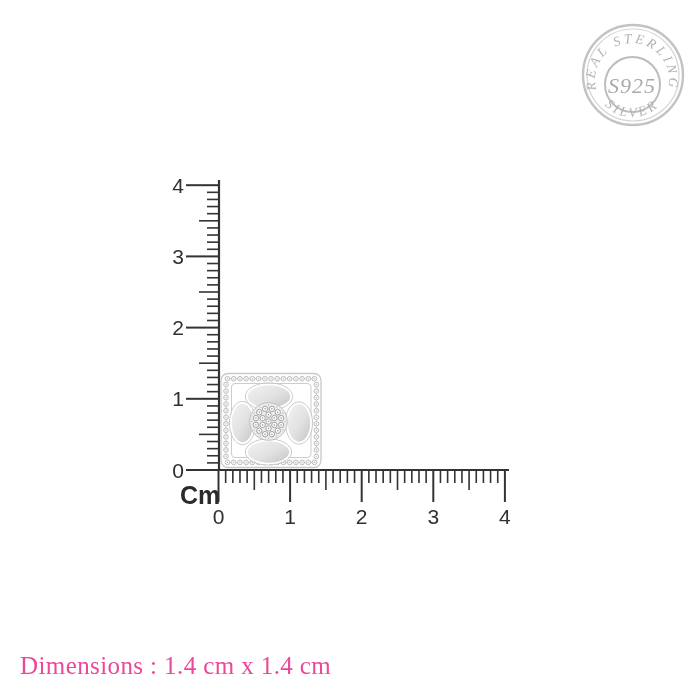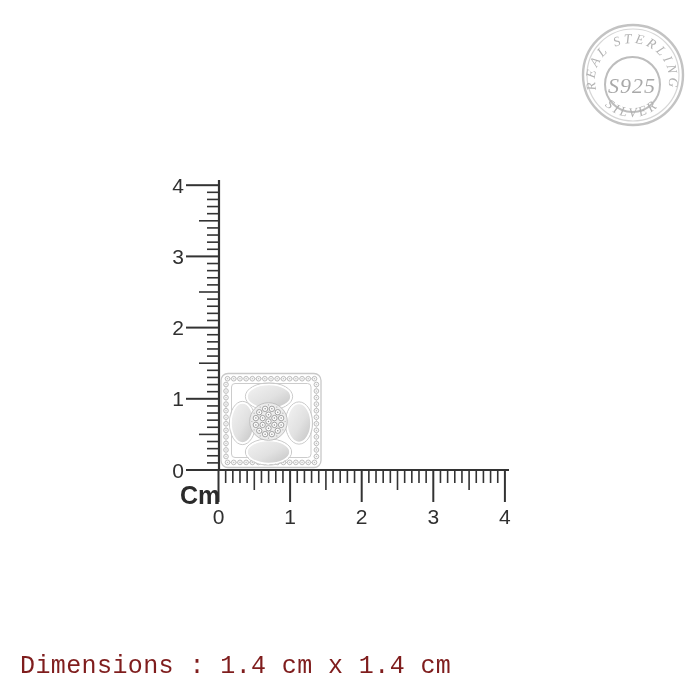--- a/index.html
+++ b/index.html
@@ -3,22 +3,22 @@
 <meta charset="utf-8">
 <style>
   html,body{margin:0;padding:0;background:#ffffff;}
   .canvas{position:relative;width:700px;height:700px;background:#ffffff;overflow:hidden;
           font-family:"Liberation Sans",sans-serif;}
   svg{position:absolute;left:0;top:0;}
   .num{font:21px "Liberation Sans",sans-serif;fill:#303030;}
   .unit{font:bold 25px "Liberation Sans",sans-serif;fill:#2b2b2b;}
   .badge-arc{font:italic 13.5px "Liberation Serif",serif;fill:#b2b2b2;letter-spacing:3px;}
   .badge-center{font:italic 22px "Liberation Serif",serif;fill:#a9a9a9;letter-spacing:1px;}
-  .footer-text{position:absolute;left:20px;top:652px;font-size:25px;color:#7f1d1d;
-               letter-spacing:0.4px;font-family:Liberation Mono, monospace;text-align:center;}
+  .footer-text{position:absolute;left:20px;top:652px;font-size:25px;color:#ec4899;
+               letter-spacing:0.4px;font-family:Liberation Serif, serif;text-align:center;}
 </style>
 </head>
 <body>
 
 <div class="canvas">
 
   <svg id="scene" width="700" height="700" viewBox="0 0 700 700">
     <defs>
       <linearGradient id="gpetal" x1="0" y1="0" x2="1" y2="1">
         <stop offset="0" stop-color="#f3f3f3"></stop>

